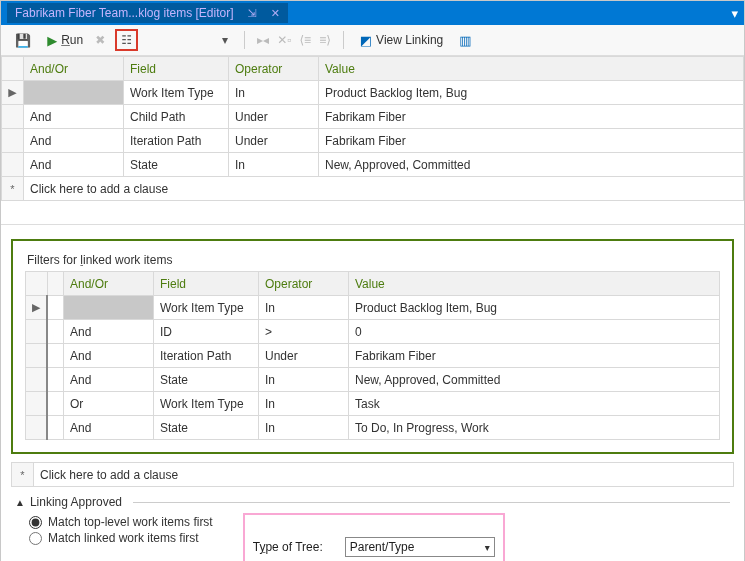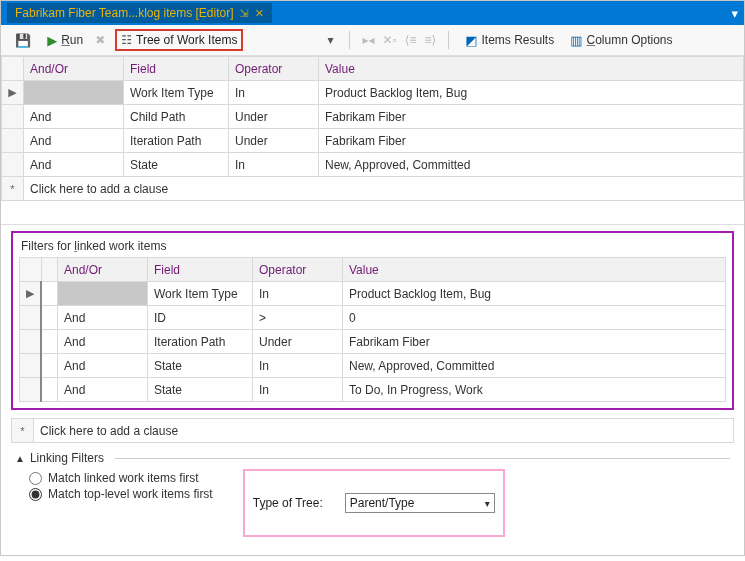--- a/index.html
+++ b/index.html
@@ -16,26 +16,26 @@
     background: #0078d4;
     height: 24px;
     display: flex;
     align-items: center;
     justify-content: space-between;
     padding: 0 6px;
     color: #fff;
   }
   .tab {
     background: #005a9e;
-    color: #eab308;
+    color: #c4b5fd;
     padding: 3px 8px;
     font-size: 12px;
     display: flex;
     align-items: center;
-    gap: 6px;
+    gap: 14px;
   }
   .tab .pin, .tab .close { font-size: 11px; opacity: .9; }
   .titlebar-right { display:flex; align-items:center; gap:8px; font-size:13px; }
   
   .toolbar {
     display: flex;
     align-items: center;
     gap: 4px;
     padding: 4px 8px;
     border-bottom: 1px solid #ddd;
@@ -76,37 +76,37 @@
     border: 1px solid #d9d9d9;
     padding: 4px 6px;
     text-align: left;
     color: #333;
     background: #fff;
     height: 24px;
     vertical-align: middle;
   }
   table.grid th {
     background: #f1f1f1;
-    color: #701a75;
+    color: #4d7c0f;
     font-weight: normal;
   }
   table.grid .marker-col { width: 22px; }
   table.grid .andor-col { width: 100px; }
   table.grid .field-col { width: 105px; }
   table.grid .op-col { width: 90px; }
   table.grid .marker-cell { background:#f6f6f6; color:#666; text-align:center; font-size:11px; }
   table.grid .active-andor { background:#c8c8c8; }
   .add-clause-row td { color:#777; }
   
   .gap { height: 24px; border-bottom: 1px solid #ddd; }
   
   .linked-section {
-    border: 2px solid #a21caf;
-    margin: 6px 10px 8px 10px;
-    padding: 6px;
+    border: 2px solid #4d7c0f;
+    margin: 14px 10px 8px 10px;
+    padding: 12px;
   }
   .linked-title {
     font-size: 12px;
     color: #333;
     margin-bottom: 4px;
     padding-left: 2px;
   }
   
   .linked-section table.grid .marker-col { width:18px; }
   .linked-section table.grid .bracket-col { width:16px; }
@@ -166,38 +166,36 @@
   <div class="tbtn save">
     <span class="glyph">💾</span>
   </div>
   <div class="tbtn run">
     <span class="glyph">▶</span>
     <span><span class="under">R</span>un</span>
   </div>
   <span style="color:#bbb; margin:0 2px;">✖</span>
   <div class="tree-box">
     <span class="glyph">☷</span>
-    <span>Tree of Work Items</span>
   </div>
   <span class="dropdown-caret" style="margin-left:80px;">▾</span>
   <span class="sep"></span>
   <div class="mini-icons">
     <span>▸◂</span>
     <span>✕▫</span>
     <span>⟨≡</span>
     <span>≡⟩</span>
   </div>
   <span class="sep"></span>
   <div class="tbtn vr">
     <span class="glyph">◩</span>
-    <span>Items Results</span>
+    <span>View Linking</span>
   </div>
   <div class="tbtn co">
     <span class="glyph">▥</span>
-    <span><span class="under">C</span>olumn Options</span>
   </div>
 </div>
 
 <table class="grid">
   <colgroup>
     <col class="marker-col">
       <col class="andor-col">
       <col class="field-col">
       <col class="op-col">
       <col>
@@ -301,20 +299,28 @@
           <td class="marker-cell"></td>
           <td class="bracket-cell"></td>
           <td class="">And</td>
           <td>State</td>
           <td>In</td>
           <td>New, Approved, Committed</td>
         </tr>
         <tr>
           <td class="marker-cell"></td>
           <td class="bracket-cell"></td>
+          <td class="">Or</td>
+          <td>Work Item Type</td>
+          <td>In</td>
+          <td>Task</td>
+        </tr>
+        <tr>
+          <td class="marker-cell"></td>
+          <td class="bracket-cell"></td>
           <td class="">And</td>
           <td>State</td>
           <td>In</td>
           <td>To Do, In Progress, Work</td>
         </tr>
       </tbody>
   </table>
 </div>
 <table class="grid add-row" style="margin:0 10px 4px 10px; width:calc(100% - 20px);">
   <colgroup>
@@ -325,32 +331,32 @@
       <tr class="add-clause-row">
     <td class="marker-cell">*</td>
     <td>Click here to add a clause</td>
   </tr>
 </tbody>
   </table>
 
 <div class="linking-wrap">
   <div class="linking-header">
     <span style="font-size:10px;">▲</span>
-    <span>Linking Filters</span>
+    <span>Linking Approved</span>
     <span style="flex:1; border-top:1px solid #ccc; margin-left:6px;"></span>
   </div>
   <div class="linking-body">
     <div class="radios">
       <label>
+        <input type="radio" name="matchorder" checked="" style="">
+        <span>Match top-level work items first</span>
+      </label>
+      <label>
         <input type="radio" name="matchorder" style="">
         <span>Match linked work items first</span>
-      </label>
-      <label>
-        <input type="radio" name="matchorder" checked="" style="">
-        <span>Match top-level work items first</span>
       </label>
     </div>
     <div class="type-box">
       <span>T<span class="under">y</span>pe of Tree:</span>
       <div class="type-select">
         <span>Parent/Type</span>
         <span class="caret">▾</span>
       </div>
     </div>
   </div>

